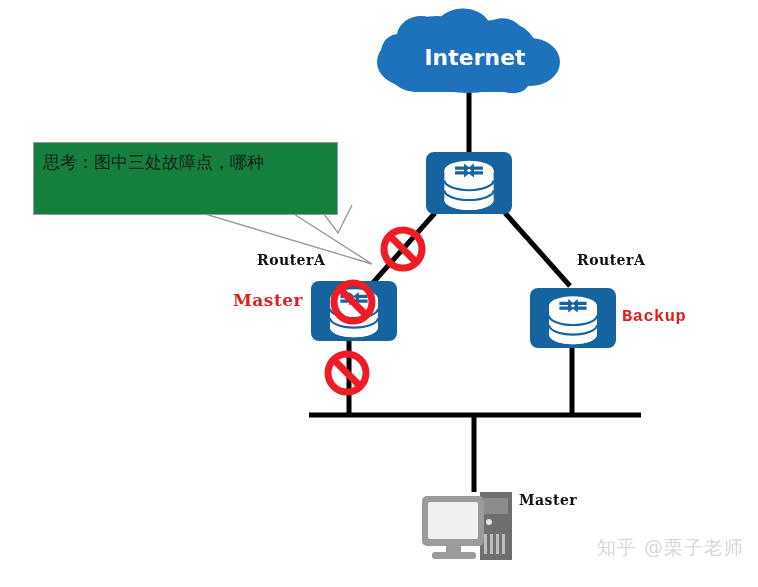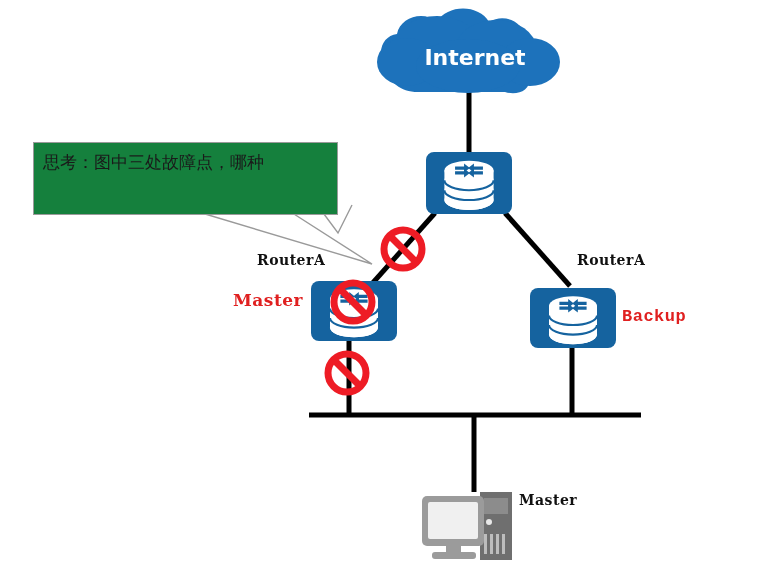--- a/index.html
+++ b/index.html
@@ -211,14 +211,15 @@
   <div id="callout-box">
     <div class="callout-line">思考：图中三处故障点，哪种</div>
   </div>
 
   <div id="label-router-a" class="node-label">RouterA</div>
   <div id="label-router-b" class="node-label">RouterA</div>
   <div id="label-master" class="role-label">Master</div>
   <div id="label-backup" class="role-label">Backup</div>
   <div id="label-host-a" class="node-label">Master</div>
 
+  <div id="watermark">知乎 @栗子老师</div>
 
 </div>
 
 </body></html>

